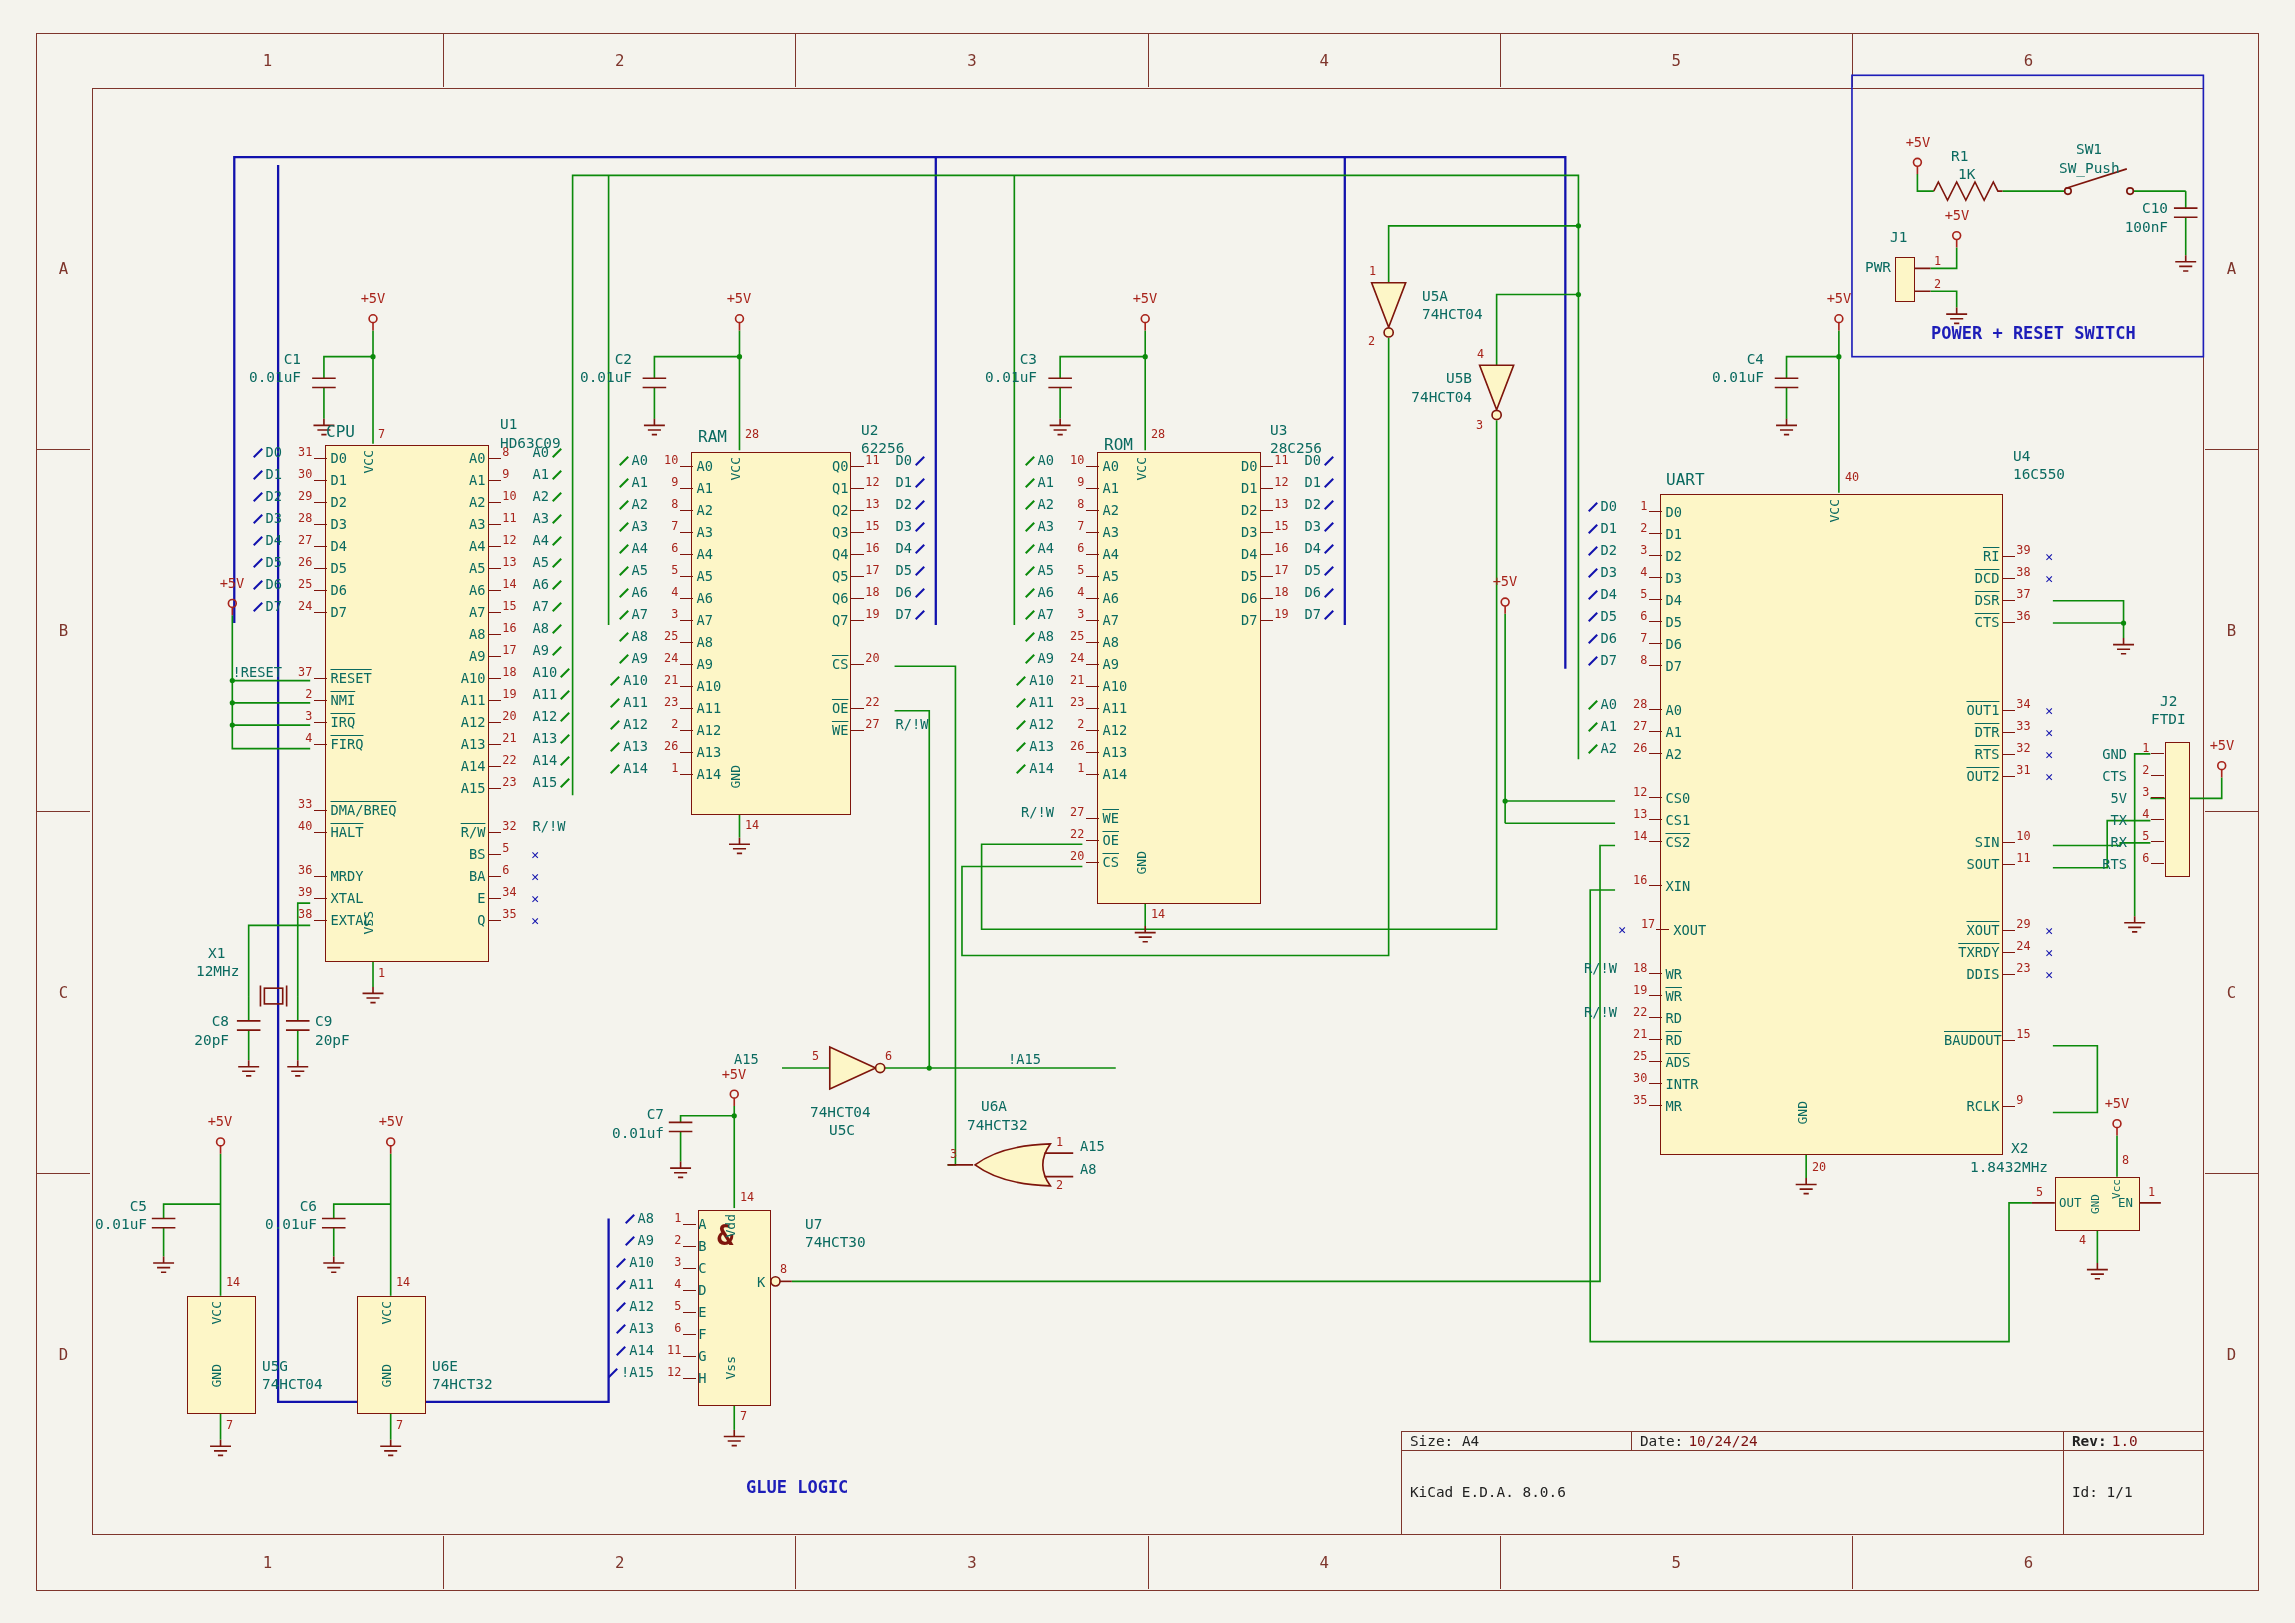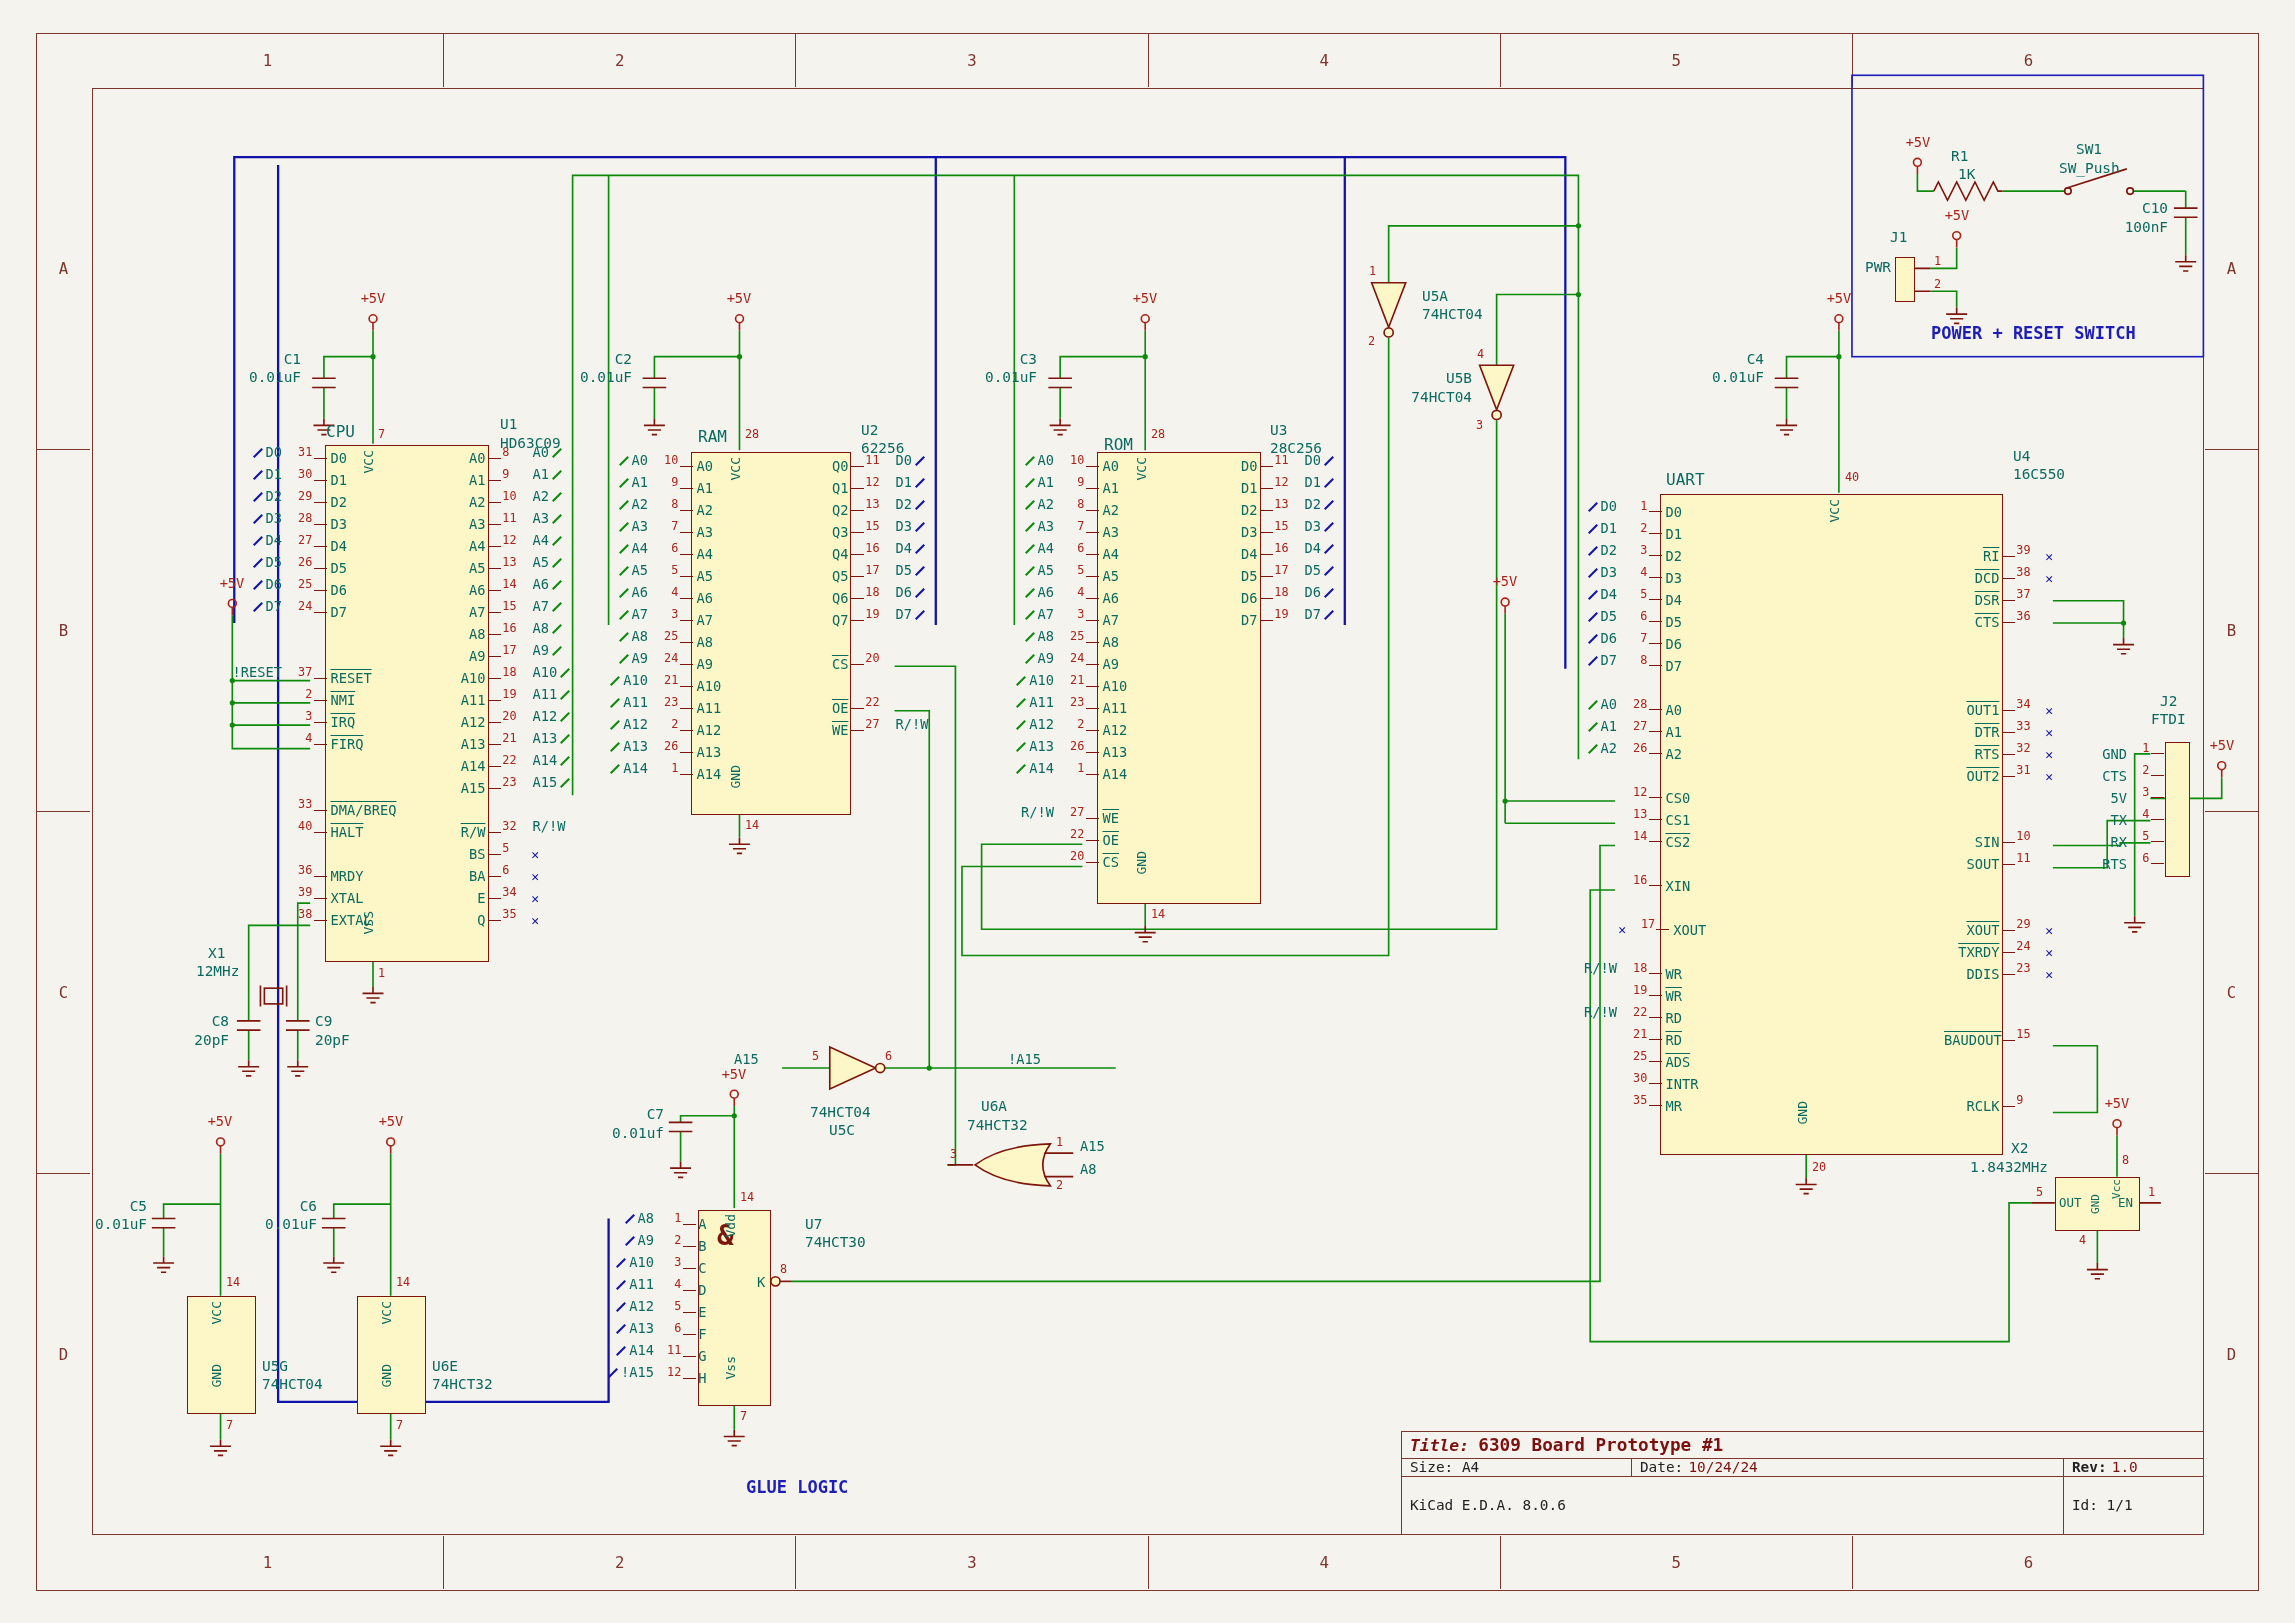--- a/index.html
+++ b/index.html
@@ -1629,24 +1629,20 @@
         <span class="net" style="width:46px;transform:none">RTS</span>
         <span class="num" style="width:23.6px">6</span>
         <span class="stub"></span>
       </div>
       </div>
   </div>
   <div class="lab t" style="left:2160px;top:693px">J2</div>
   <div class="lab t" style="left:2151px;top:711px">FTDI</div>
 
   <div class="tb" style="left:1401px;top:1431px;width:803px;height:104px;display:flex;flex-direction:column">
-    <div class="row" style="height:26px">
-      <span class="tlab">Title:</span>
-      <span class="tval">6309 Board Prototype #1</span>
-    </div>
     <div class="row" style="height:17.7px;padding:0">
       <div class="cell" style="width:229px">
         <span>Size:</span>&nbsp;
         <span>A4</span>
       </div>
       <div class="cell cdiv" style="width:432px">
         <span>Date:</span>
         <span class="dval">10/24/24</span>
       </div>
       <div class="cell cdiv" style="flex:1">

